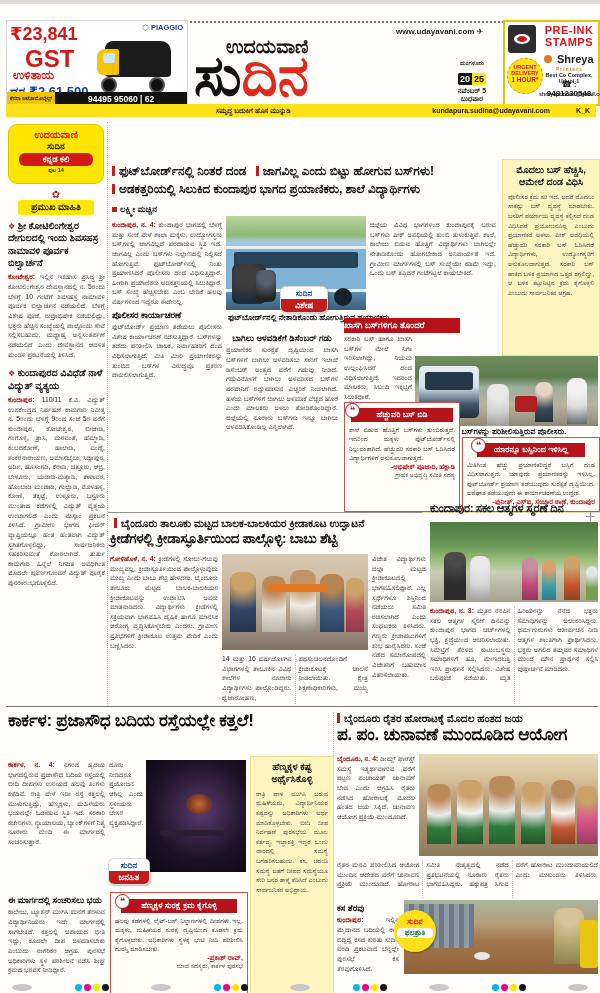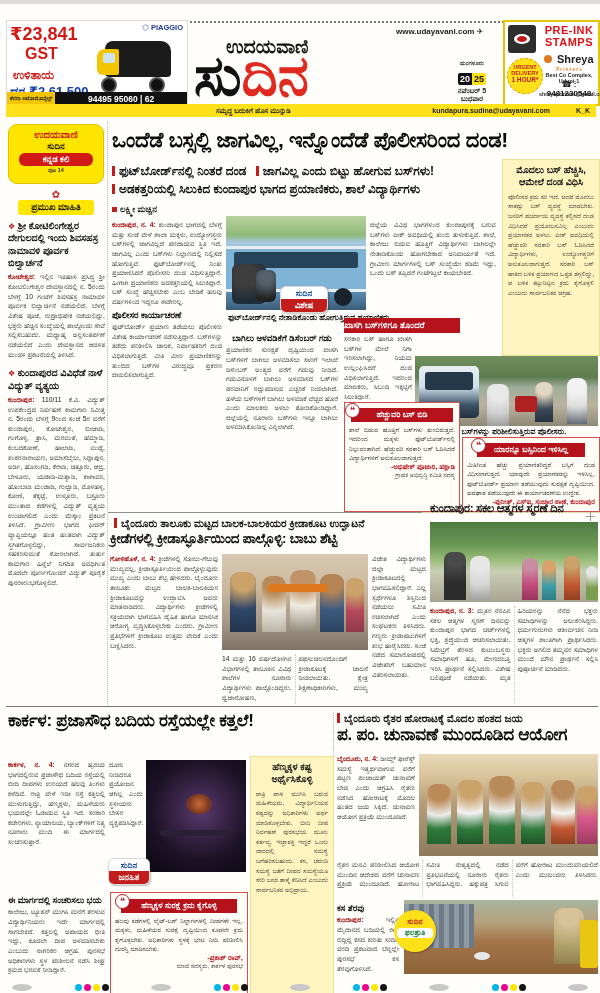--- a/index.html
+++ b/index.html
@@ -43,21 +43,21 @@
   .cross:before{content:"";position:absolute;left:4px;top:0;width:1px;height:9px;background:#999;}
   .cross:after{content:"";position:absolute;left:0;top:4px;width:9px;height:1px;background:#999;}
 </style>
 </head>
 <body>
 
 <div class="page">
 
   <div class="abs" style="left:6px;top:16px;width:180px;height:84px;background:#fff;border:1px solid #d9d9d9;">
     <div class="abs" style="left:3px;top:2px;font-size:18px;font-weight:800;color:#d11a17;">₹23,841</div>
-    <div class="abs" style="left:18px;top:24px;font-size:16px;font-weight:800;color:#d11a17;">GST</div>
+    <div class="abs" style="left:18px;top:24px;font-size:24px;font-weight:800;color:#d11a17;">GST</div>
     <div class="abs" style="left:6px;top:47px;font-size:12px;font-weight:800;color:#d11a17;">ಉಳಿತಾಯ</div>
     <div class="abs" style="left:3px;top:63px;font-size:13px;font-weight:800;color:#1540a8;">ದರ ₹2,61,500</div>
     <div class="abs" style="right:4px;top:2px;font-size:7.5px;font-weight:bold;color:#1d3a8f;">
       <span>⬡</span>
       <span>PIAGGIO</span>
     </div>
     <div class="abs" style="right:8px;top:14px;width:86px;height:52px;">
       <div class="abs" style="left:12px;top:6px;width:66px;height:36px;background:#1b1b1b;border-radius:8px 10px 4px 4px;"></div>
       <div class="abs" style="left:4px;top:14px;width:22px;height:26px;background:#f2c500;border-radius:8px 2px 2px 6px;"></div>
       <div class="abs" style="left:10px;top:18px;width:12px;height:10px;background:#cfe3ee;border-radius:2px;"></div>
@@ -146,21 +146,20 @@
       <span>ಕುಂದಾಪುರದ ವಿವಿಧೆಡೆ ನಾಳೆ ವಿದ್ಯುತ್ ವ್ಯತ್ಯಯ</span>
     </div>
     <div class="bt" style="margin-top:3px;">
       <span class="dl">ಕುಂದಾಪುರ:</span>
       <span>110/11 ಕೆ.ವಿ. ವಿದ್ಯುತ್ ಉಪಕೇಂದ್ರದ ನಿರ್ವಹಣೆ ಕಾಮಗಾರಿ ನಿಮಿತ್ತ ನ. 5ರಂದು ಬೆಳಗ್ಗೆ 9ರಿಂದ ಸಂಜೆ 5ರ ವರೆಗೆ ಕುಂದಾಪುರ, ಕೋಟೇಶ್ವರ, ಬೀಜಾಡಿ, ಗಂಗೊಳ್ಳಿ, ತ್ರಾಸಿ, ಮರವಂತೆ, ಹೆಮ್ಮಾಡಿ, ಕಂಬದಕೋಣೆ, ಹಾಲಾಡಿ, ವಂಡ್ಸೆ, ಶಂಕರನಾರಾಯಣ, ಅಮಾಸೆಬೈಲು, ಸಿದ್ದಾಪುರ, ಅರ್ಡಿ, ಹೊಸಂಗಡಿ, ಕೆರಾಡಿ, ಚಿತ್ತೂರು, ಆಜ್ರಿ, ಬೇಳೂರು, ಯಡಾಡಿ-ಮತ್ಯಾಡಿ, ಕಾಳಾವರ, ಹೊಂಬಾಡಿ ಮಂಡಾಡಿ, ಗುಲ್ವಾಡಿ, ಮೊಳಹಳ್ಳಿ, ಕೋಣಿ, ತೆಕ್ಕಟ್ಟೆ, ಉಳ್ಳೂರು, ಬಸ್ರೂರು ಮುಂತಾದ ಕಡೆಗಳಲ್ಲಿ ವಿದ್ಯುತ್ ವ್ಯತ್ಯಯ ಉಂಟಾಗಲಿದೆ ಎಂದು ಮೆಸ್ಕಾಂ ಪ್ರಕಟನೆ ತಿಳಿಸಿದೆ. ಗ್ರಾಮೀಣ ಭಾಗದ ಫೀಡರ್ ವ್ಯಾಪ್ತಿಯಲ್ಲೂ ಹಂತ ಹಂತವಾಗಿ ವಿದ್ಯುತ್ ಸ್ಥಗಿತಗೊಳ್ಳಲಿದ್ದು, ಸಾರ್ವಜನಿಕರು ಸಹಕರಿಸುವಂತೆ ಕೋರಲಾಗಿದೆ. ತುರ್ತು ಕಾಮಗಾರಿ ಹಿನ್ನೆಲೆ ನಿಗದಿತ ಅವಧಿಗಿಂತ ಮೊದಲೇ ಪೂರ್ಣಗೊಂಡರೆ ವಿದ್ಯುತ್ ಪೂರೈಕೆ ಪುನರಾರಂಭಗೊಳ್ಳಲಿದೆ.</span>
     </div>
   </div>
 
   <div class="abs vsep" style="left:107px;top:118px;height:584px;"></div>
 
-  <div class="abs headline" style="left:112px;top:124px;width:486px;font-size:21px;">ಒಂದೆಡೆ ಬಸ್ಸಲ್ಲಿ ಜಾಗವಿಲ್ಲ, ಇನ್ನೊಂದೆಡೆ ಪೊಲೀಸರಿಂದ ದಂಡ!</div>
 
   <div class="abs kicker" style="left:112px;top:160px;font-size:12px;">
     <span class="rb"></span><span>ಫುಟ್‌ಬೋರ್ಡ್‌ನಲ್ಲಿ ನಿಂತರೆ ದಂಡ</span>
     <span class="rb" style="margin-left:6px;"></span><span>ಜಾಗವಿಲ್ಲ ಎಂದು ಬಿಟ್ಟು ಹೋಗುವ ಬಸ್‌ಗಳು!</span>
   </div>
   <div class="abs kicker" style="left:112px;top:178px;font-size:12px;">
     <span class="rb"></span><span>ಅಡಕತ್ತರಿಯಲ್ಲಿ ಸಿಲುಕಿದ ಕುಂದಾಪುರ ಭಾಗದ ಪ್ರಯಾಣಿಕರು, ಶಾಲೆ ವಿದ್ಯಾರ್ಥಿಗಳು</span>
   </div>
   <div class="abs" style="left:112px;top:200px;font-size:8.5px;font-weight:bold;color:#222;">
     <span class="rsq"></span><span>ಲಕ್ಷ್ಮೀ ಮಚ್ಚಿನ</span>

